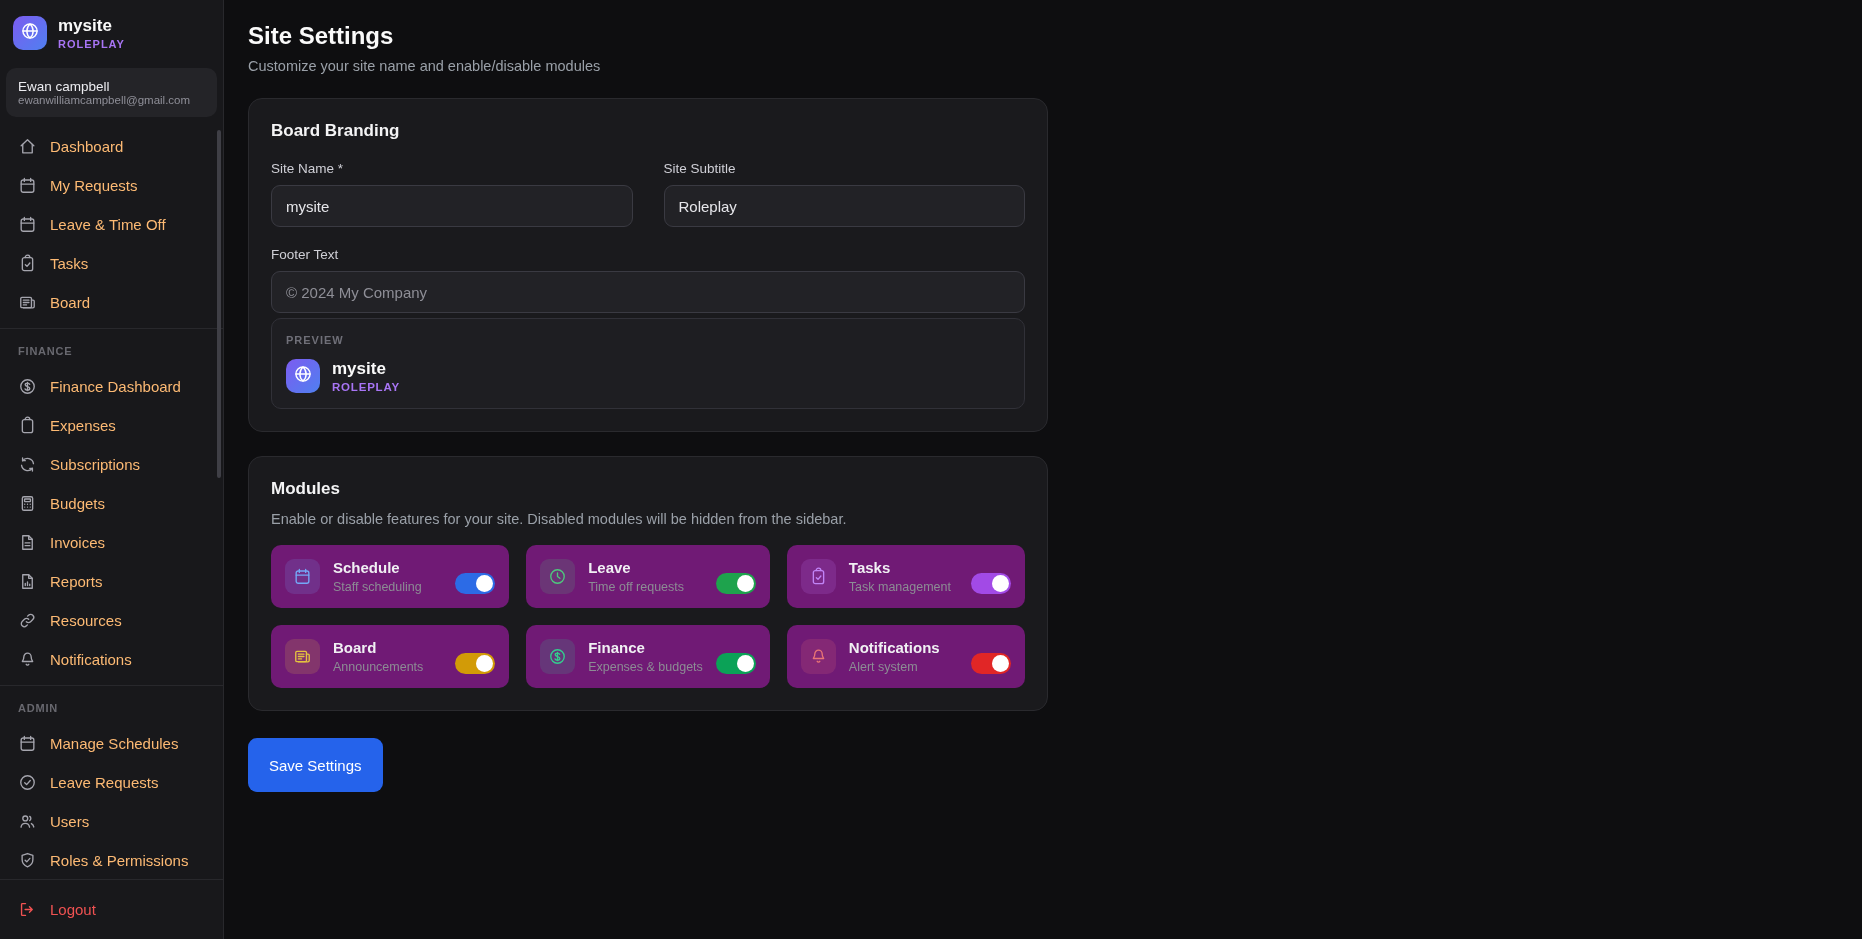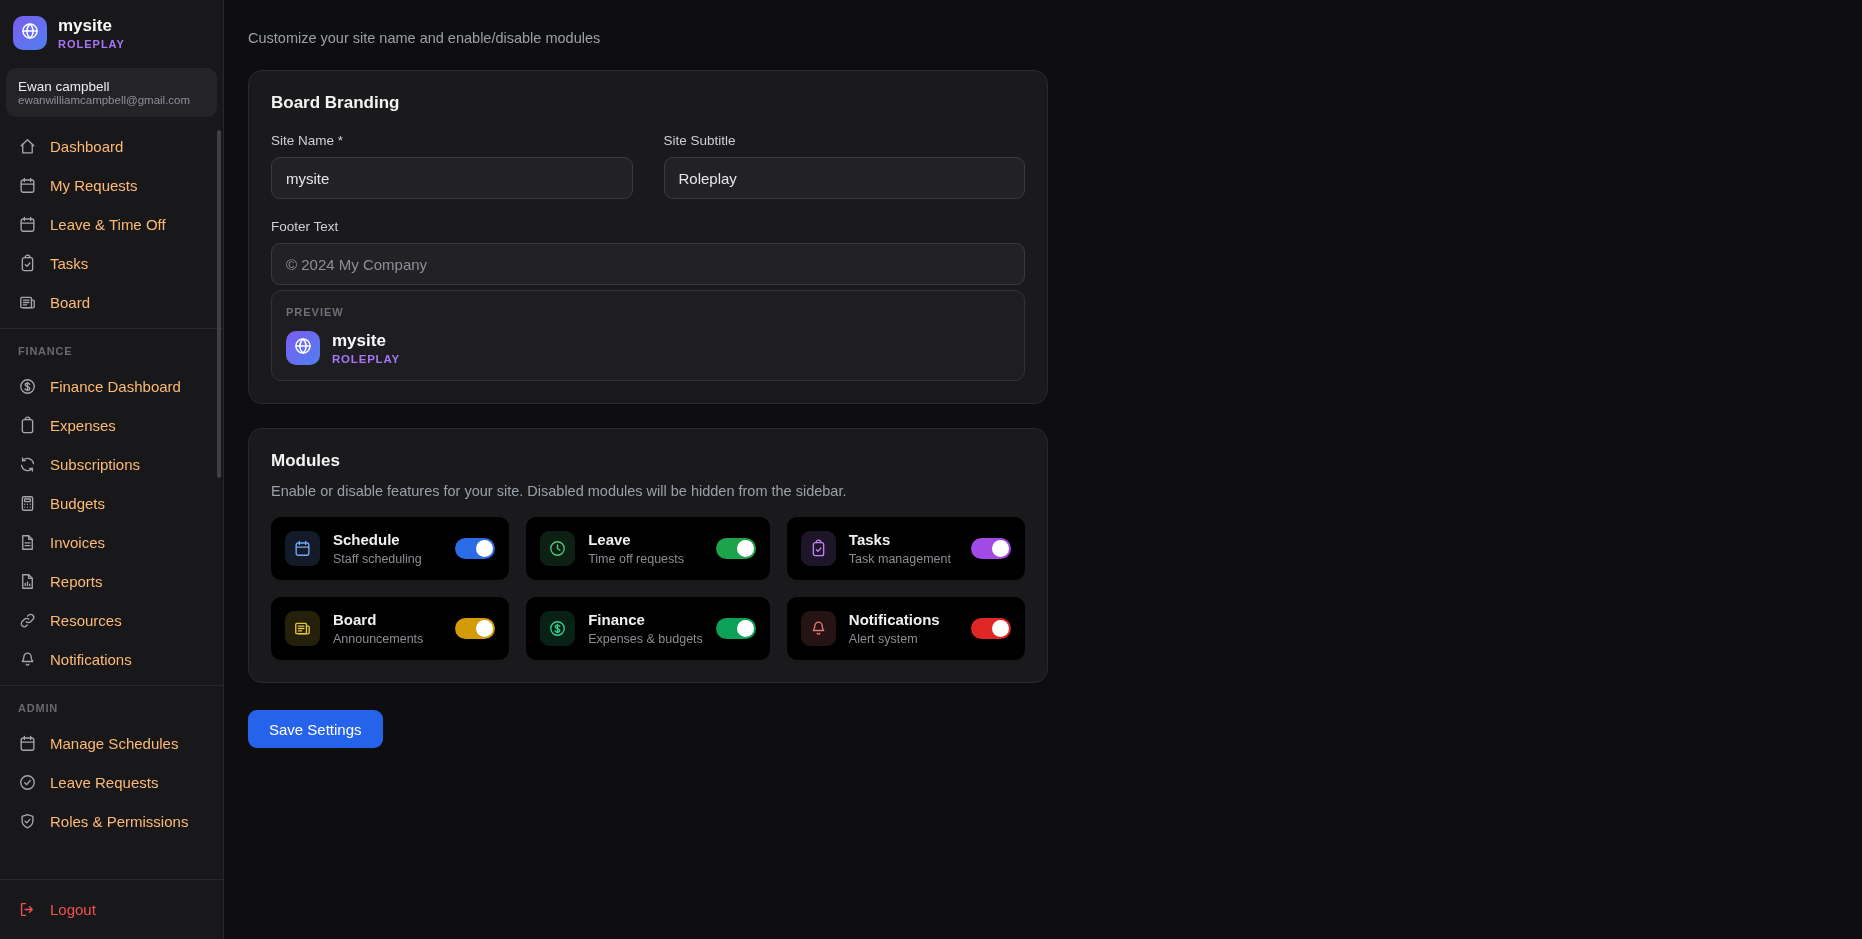--- a/index.html
+++ b/index.html
@@ -75,35 +75,35 @@
     margin-top:5px; border:1px solid #313138; background:#1e1e22;
     border-radius:10px; padding:15px 14px;
   }
   .preview-label { font-size:11px; font-weight:600; letter-spacing:1px; color:#6f6f78; }
   .preview-brand { display:flex; align-items:center; gap:12px; margin-top:13px; }
   .preview-name { font-size:17px; font-weight:bold; color:#fafafa; line-height:19px; }
   .preview-sub { font-size:11.5px; font-weight:600; letter-spacing:0.8px; color:var(--accent-purple); margin-top:3px; }
   .card-desc { font-size:14.5px; color:#9aa0a8; margin-top:12px; }
   .modules-grid { margin-top:18px; display:grid; grid-template-columns:repeat(3,1fr); gap:17px; }
   .module-tile {
-    background:#000000; border-radius:10px; padding:14px;
-    display:flex; align-items:center; gap:13px; height:63px;
+    background:#701a75; border-radius:10px; padding:14px;
+    display:flex; align-items:flex-end; gap:13px; height:63px;
   }
   .module-icon {
     width:35px; height:35px; border-radius:9px; flex:none;
     display:flex; align-items:center; justify-content:center;
   }
   .module-icon svg { width:19px; height:19px; }
   .module-info { flex:1; min-width:0; }
   .module-name { font-size:15px; font-weight:600; color:#f0f0f3; }
   .module-desc { font-size:12.5px; color:#8c8c94; margin-top:4px; white-space:nowrap; }
   .toggle { width:40px; height:21px; border-radius:11px; position:relative; flex:none; cursor:pointer; }
   .toggle .knob { width:17px; height:17px; border-radius:50%; background:#fff; position:absolute; top:2px; right:2px; }
   .save-btn {
-    margin-top:27px; height:38px; padding:0 21px; border:none; border-radius:9px;
+    margin-top:27px; height:54px; padding:0 21px; border:none; border-radius:9px;
     background:var(--save-blue); color:#fff; font-size:15px; font-family:inherit; cursor:pointer;
   }
 </style>
 </head>
 <body>
 
 <aside class="sidebar">
   <div class="brand">
     <div class="brand-logo">
       <span><svg viewBox="0 0 24 24" fill="none" stroke="currentColor" stroke-width="1.7" stroke-linecap="round" stroke-linejoin="round">
@@ -261,40 +261,51 @@
           <svg viewBox="0 0 24 24" fill="none" stroke="currentColor" stroke-width="1.7" stroke-linecap="round" stroke-linejoin="round">
             <circle cx="12" cy="12" r="8.5"></circle>
             <path d="M8.5 12.3l2.4 2.4 4.6-5.2"></path>
           </svg>
         </span>
         <span class="nav-text">Leave Requests</span>
       </div>
       <div class="nav-item">
         <span class="nav-icon">
           <svg viewBox="0 0 24 24" fill="none" stroke="currentColor" stroke-width="1.7" stroke-linecap="round" stroke-linejoin="round">
+            <circle cx="9.2" cy="8.2" r="3.1"></circle>
+            <path d="M3.8 19.2c.5-3 2.6-4.9 5.4-4.9s4.9 1.9 5.4 4.9"></path>
+            <path d="M14.8 5.6a3.1 3.1 0 0 1 0 5.2M16.9 14.6c1.6.8 2.7 2.3 3 4.3"></path>
+          </svg>
+        </span>
+        <span class="nav-text">Users</span>
+      </div>
+      <div class="nav-item">
+        <span class="nav-icon">
+          <svg viewBox="0 0 24 24" fill="none" stroke="currentColor" stroke-width="1.7" stroke-linecap="round" stroke-linejoin="round">
             <path d="M12 3.2l6.8 2.4v5.2c0 4.3-2.8 7.7-6.8 9.2-4-1.5-6.8-4.9-6.8-9.2V5.6z"></path>
             <path d="M9 11.6l2.1 2.1 3.9-4.4"></path>
           </svg>
         </span>
         <span class="nav-text">Roles &amp; Permissions</span>
       </div>
     </nav>
   <div class="logout-row" id="logout-row">
     <span class="nav-icon">
         <svg viewBox="0 0 24 24" fill="none" stroke="currentColor" stroke-width="1.7" stroke-linecap="round" stroke-linejoin="round">
           <path d="M9.5 4.5H5.5a1 1 0 0 0-1 1v13a1 1 0 0 0 1 1h4"></path>
           <path d="M14.5 8.5l3.5 3.5-3.5 3.5M18 12H9"></path>
         </svg>
       </span>
     <span>Logout</span>
   </div>
   <div class="scroll-thumb"></div>
 </aside>
 
 <main class="main">
+  <h1 class="page-title">Site Settings</h1>
   <div class="page-sub">Customize your site name and enable/disable modules</div>
 
   <section class="card">
     <div class="card-title">Board Branding</div>
     <div class="fields-row">
       <div class="field">
         <label class="field-label">Site Name *</label>
         <input class="text-input" type="text" value="mysite" style="">
       </div>
       <div class="field">

